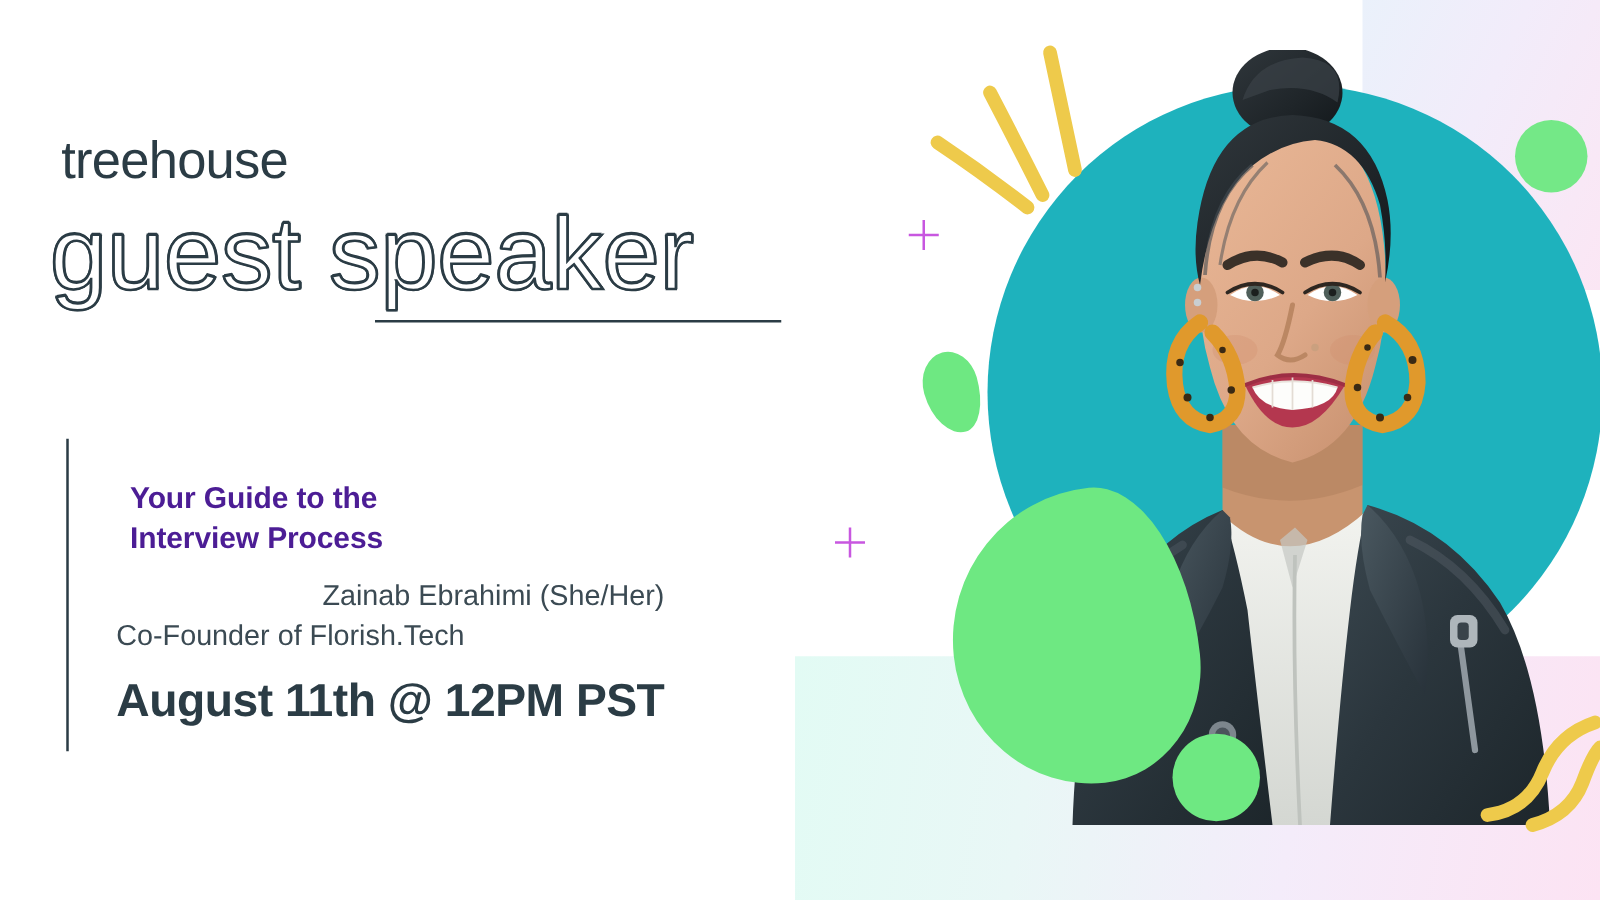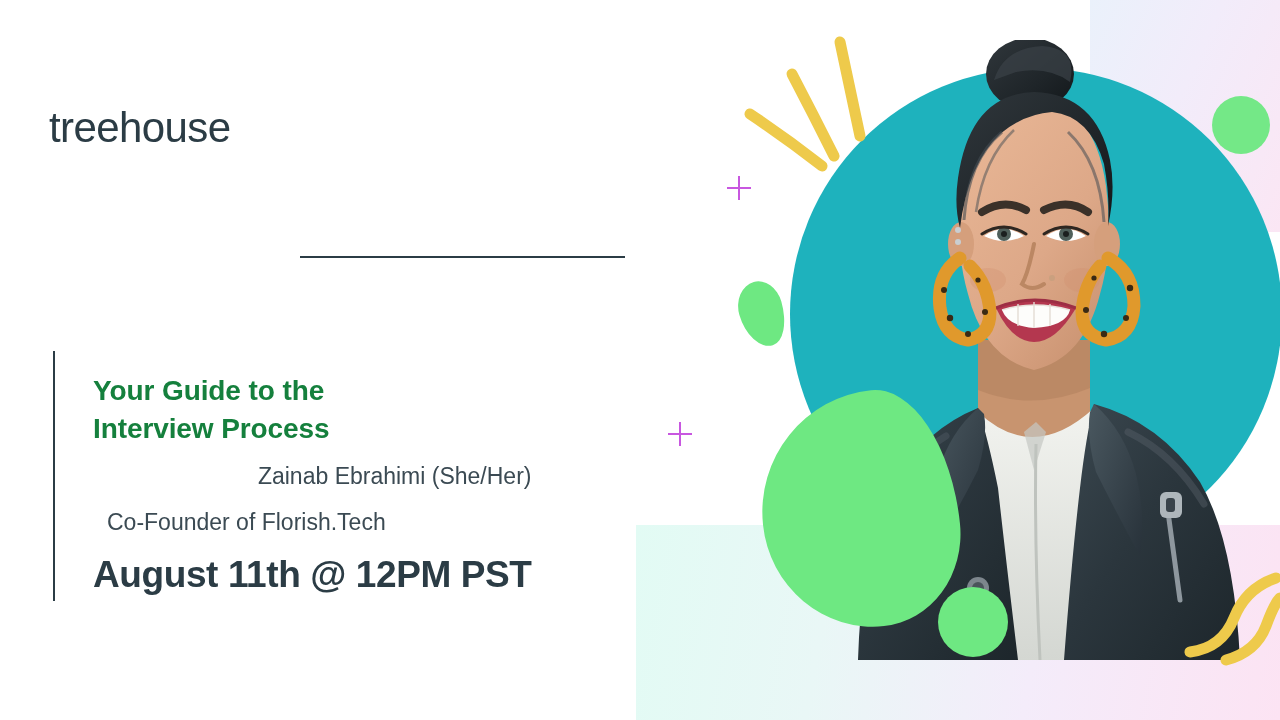--- a/index.html
+++ b/index.html
@@ -176,39 +176,39 @@
   .detail-block {
     position: absolute;
     left: 53px;
     top: 351px;
     height: 250px;
     border-left: 2px solid #2b3c45;
     padding-left: 38px;
   }
 
   .session-title {
-    font-size: 28px;
+    font-size: 24px;
     font-weight: 700;
-    color: #15803d;
+    color: #4c1d95;
     line-height: 1.34;
     letter-spacing: -0.1px;
-    margin: 0;
+    margin: 11px;
     padding-top: 21px;
     white-space: pre-line;
   }
   .speaker-name {
     margin: 14px 0 0 0;
     font-size: 23px;
     font-weight: 400;
     color: #3b4a53;
     line-height: 1.38;
     text-align: right;
   }
   .speaker-role {
-    margin: 14px;
+    margin: 0;
     font-size: 23px;
     font-weight: 400;
     color: #3b4a53;
     line-height: 1.38;
   }
   .datetime {
     margin: 16px 0 0 0;
     font-size: 37px;
     font-weight: 700;
     color: #2b3c45;
@@ -358,20 +358,23 @@
     <path d="M62 90 Q92 82 102 56 Q110 34 116 28" stroke="#eeca4b" stroke-width="11" fill="none" stroke-linecap="round"></path>
   </svg>
 
   <div class="plus plus-1"></div>
   <div class="plus plus-2"></div>
 
   <div class="text-col">
 
     <div class="brand-word">treehouse</div>
 
+    <div class="outline-title">
+      <span class="inner">guest speaker</span>
+    </div>
 
     <div class="series-row">
       <span class="series-rule"></span>
     </div>
 
     <div class="detail-block">
       <h1 class="session-title">Your Guide to the
 Interview Process</h1>
       <p class="speaker-name">Zainab Ebrahimi (She/Her)</p>
       <p class="speaker-role">Co-Founder of Florish.Tech</p>

